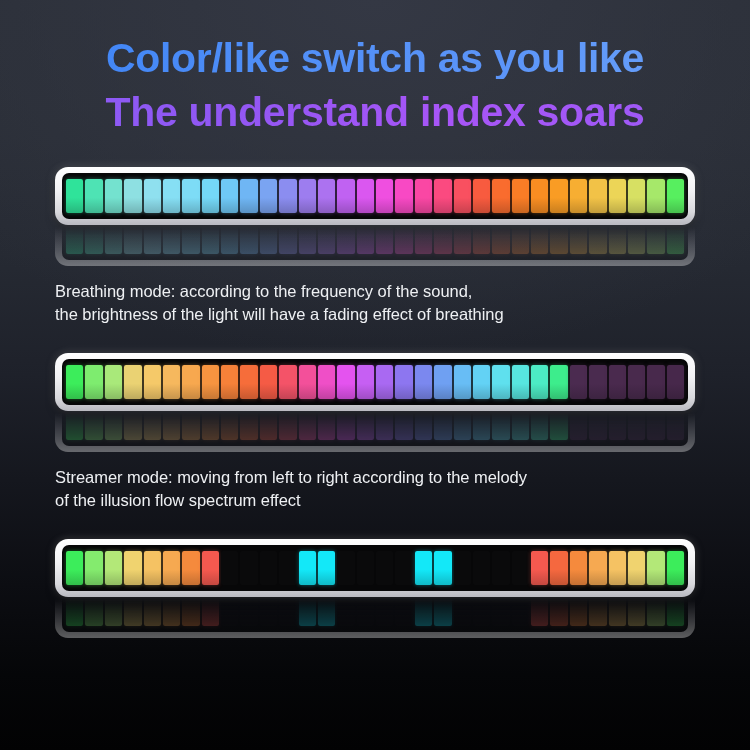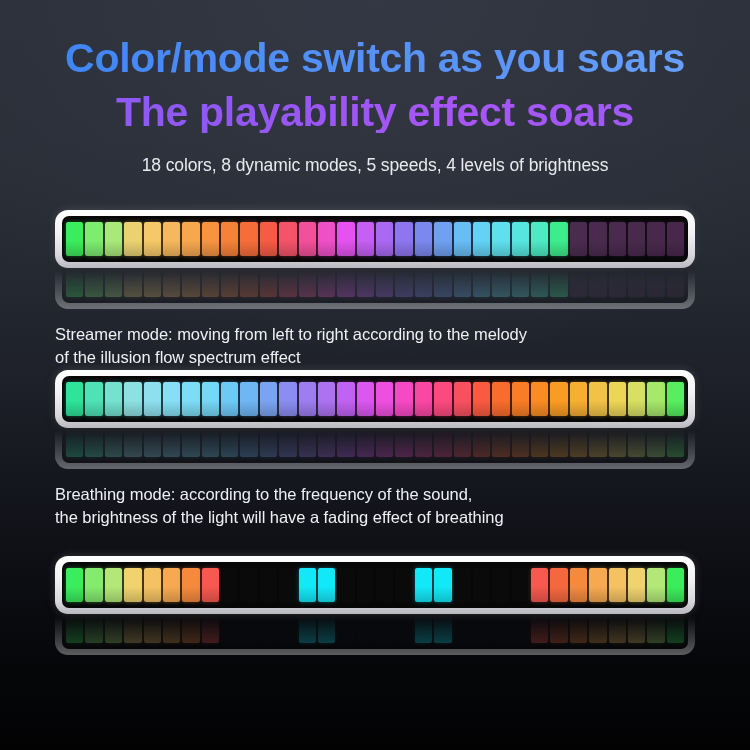--- a/index.html
+++ b/index.html
@@ -127,107 +127,25 @@
   .mode-1 .bar-wrap { margin-top:0; }
   .mode-2 { margin-top:26px; }
   .mode-3 { margin-top:26px; }
 </style>
 </head>
 <body>
 
 <div class="page">
 
   <div class="header">
-    <div class="headline-1">Color/mode switch as you soars</div>
-    <div class="headline-2">The playability effect soars</div>
-    <div class="subtitle">18 colors, 8 dynamic modes, 5 speeds, 4 levels of brightness</div>
+    <div class="headline-1">Color/like switch as you like</div>
+    <div class="headline-2">The understand index soars</div>
   </div>
 
   <div class="modes">
-
-    <div class="mode-block mode-2">
-      <div class="bar-wrap">
-        <div class="bar">
-          <div class="bar-inner">
-              <div class="seg" style="background: linear-gradient(rgb(60, 237, 91) 0%, rgb(60, 237, 91) 55%, rgba(60, 237, 91, 0.8) 100%); box-shadow: rgba(60, 237, 91, 0.4) 0px 0px 4px;"></div>
-              <div class="seg" style="background: linear-gradient(rgb(126, 236, 111) 0%, rgb(126, 236, 111) 55%, rgba(126, 236, 111, 0.8) 100%); box-shadow: rgba(126, 236, 111, 0.4) 0px 0px 4px;"></div>
-              <div class="seg" style="background: linear-gradient(rgb(169, 233, 122) 0%, rgb(169, 233, 122) 55%, rgba(169, 233, 122, 0.8) 100%); box-shadow: rgba(169, 233, 122, 0.4) 0px 0px 4px;"></div>
-              <div class="seg" style="background: linear-gradient(rgb(234, 210, 115) 0%, rgb(234, 210, 115) 55%, rgba(234, 210, 115, 0.8) 100%); box-shadow: rgba(234, 210, 115, 0.4) 0px 0px 4px;"></div>
-              <div class="seg" style="background: linear-gradient(rgb(245, 201, 105) 0%, rgb(245, 201, 105) 55%, rgba(245, 201, 105, 0.8) 100%); box-shadow: rgba(245, 201, 105, 0.4) 0px 0px 4px;"></div>
-              <div class="seg" style="background: linear-gradient(rgb(246, 184, 94) 0%, rgb(246, 184, 94) 55%, rgba(246, 184, 94, 0.8) 100%); box-shadow: rgba(246, 184, 94, 0.4) 0px 0px 4px;"></div>
-              <div class="seg" style="background: linear-gradient(rgb(247, 168, 79) 0%, rgb(247, 168, 79) 55%, rgba(247, 168, 79, 0.8) 100%); box-shadow: rgba(247, 168, 79, 0.4) 0px 0px 4px;"></div>
-              <div class="seg" style="background: linear-gradient(rgb(247, 148, 64) 0%, rgb(247, 148, 64) 55%, rgba(247, 148, 64, 0.8) 100%); box-shadow: rgba(247, 148, 64, 0.4) 0px 0px 4px;"></div>
-              <div class="seg" style="background: linear-gradient(rgb(246, 129, 57) 0%, rgb(246, 129, 57) 55%, rgba(246, 129, 57, 0.8) 100%); box-shadow: rgba(246, 129, 57, 0.4) 0px 0px 4px;"></div>
-              <div class="seg" style="background: linear-gradient(rgb(246, 109, 58) 0%, rgb(246, 109, 58) 55%, rgba(246, 109, 58, 0.8) 100%); box-shadow: rgba(246, 109, 58, 0.4) 0px 0px 4px;"></div>
-              <div class="seg" style="background: linear-gradient(rgb(245, 91, 69) 0%, rgb(245, 91, 69) 55%, rgba(245, 91, 69, 0.8) 100%); box-shadow: rgba(245, 91, 69, 0.4) 0px 0px 4px;"></div>
-              <div class="seg" style="background: linear-gradient(rgb(244, 83, 104) 0%, rgb(244, 83, 104) 55%, rgba(244, 83, 104, 0.8) 100%); box-shadow: rgba(244, 83, 104, 0.4) 0px 0px 4px;"></div>
-              <div class="seg" style="background: linear-gradient(rgb(243, 80, 154) 0%, rgb(243, 80, 154) 55%, rgba(243, 80, 154, 0.8) 100%); box-shadow: rgba(243, 80, 154, 0.4) 0px 0px 4px;"></div>
-              <div class="seg" style="background: linear-gradient(rgb(239, 79, 199) 0%, rgb(239, 79, 199) 55%, rgba(239, 79, 199, 0.8) 100%); box-shadow: rgba(239, 79, 199, 0.4) 0px 0px 4px;"></div>
-              <div class="seg" style="background: linear-gradient(rgb(228, 83, 239) 0%, rgb(228, 83, 239) 55%, rgba(228, 83, 239, 0.8) 100%); box-shadow: rgba(228, 83, 239, 0.4) 0px 0px 4px;"></div>
-              <div class="seg" style="background: linear-gradient(rgb(198, 95, 243) 0%, rgb(198, 95, 243) 55%, rgba(198, 95, 243, 0.8) 100%); box-shadow: rgba(198, 95, 243, 0.4) 0px 0px 4px;"></div>
-              <div class="seg" style="background: linear-gradient(rgb(169, 105, 242) 0%, rgb(169, 105, 242) 55%, rgba(169, 105, 242, 0.8) 100%); box-shadow: rgba(169, 105, 242, 0.4) 0px 0px 4px;"></div>
-              <div class="seg" style="background: linear-gradient(rgb(141, 118, 240) 0%, rgb(141, 118, 240) 55%, rgba(141, 118, 240, 0.8) 100%); box-shadow: rgba(141, 118, 240, 0.4) 0px 0px 4px;"></div>
-              <div class="seg" style="background: linear-gradient(rgb(123, 136, 239) 0%, rgb(123, 136, 239) 55%, rgba(123, 136, 239, 0.8) 100%); box-shadow: rgba(123, 136, 239, 0.4) 0px 0px 4px;"></div>
-              <div class="seg" style="background: linear-gradient(rgb(111, 160, 242) 0%, rgb(111, 160, 242) 55%, rgba(111, 160, 242, 0.8) 100%); box-shadow: rgba(111, 160, 242, 0.4) 0px 0px 4px;"></div>
-              <div class="seg" style="background: linear-gradient(rgb(104, 189, 245) 0%, rgb(104, 189, 245) 55%, rgba(104, 189, 245, 0.8) 100%); box-shadow: rgba(104, 189, 245, 0.4) 0px 0px 4px;"></div>
-              <div class="seg" style="background: linear-gradient(rgb(99, 210, 245) 0%, rgb(99, 210, 245) 55%, rgba(99, 210, 245, 0.8) 100%); box-shadow: rgba(99, 210, 245, 0.4) 0px 0px 4px;"></div>
-              <div class="seg" style="background: linear-gradient(rgb(95, 224, 238) 0%, rgb(95, 224, 238) 55%, rgba(95, 224, 238, 0.8) 100%); box-shadow: rgba(95, 224, 238, 0.4) 0px 0px 4px;"></div>
-              <div class="seg" style="background: linear-gradient(rgb(87, 230, 223) 0%, rgb(87, 230, 223) 55%, rgba(87, 230, 223, 0.8) 100%); box-shadow: rgba(87, 230, 223, 0.4) 0px 0px 4px;"></div>
-              <div class="seg" style="background: linear-gradient(rgb(76, 235, 196) 0%, rgb(76, 235, 196) 55%, rgba(76, 235, 196, 0.8) 100%); box-shadow: rgba(76, 235, 196, 0.4) 0px 0px 4px;"></div>
-              <div class="seg" style="background: linear-gradient(rgb(61, 237, 140) 0%, rgb(61, 237, 140) 55%, rgba(61, 237, 140, 0.8) 100%); box-shadow: rgba(61, 237, 140, 0.4) 0px 0px 4px;"></div>
-              <div class="seg" style="background: linear-gradient(rgb(75, 43, 80) 0%, rgb(75, 43, 80) 55%, rgba(75, 43, 80, 0.8) 100%); box-shadow: rgba(75, 43, 80, 0.4) 0px 0px 4px;"></div>
-              <div class="seg" style="background: linear-gradient(rgb(74, 43, 79) 0%, rgb(74, 43, 79) 55%, rgba(74, 43, 79, 0.8) 100%); box-shadow: rgba(74, 43, 79, 0.4) 0px 0px 4px;"></div>
-              <div class="seg" style="background: linear-gradient(rgb(74, 42, 78) 0%, rgb(74, 42, 78) 55%, rgba(74, 42, 78, 0.8) 100%); box-shadow: rgba(74, 42, 78, 0.4) 0px 0px 4px;"></div>
-              <div class="seg" style="background: linear-gradient(rgb(73, 42, 77) 0%, rgb(73, 42, 77) 55%, rgba(73, 42, 77, 0.8) 100%); box-shadow: rgba(73, 42, 77, 0.4) 0px 0px 4px;"></div>
-              <div class="seg" style="background: linear-gradient(rgb(72, 41, 76) 0%, rgb(72, 41, 76) 55%, rgba(72, 41, 76, 0.8) 100%); box-shadow: rgba(72, 41, 76, 0.4) 0px 0px 4px;"></div>
-              <div class="seg" style="background: linear-gradient(rgb(71, 40, 75) 0%, rgb(71, 40, 75) 55%, rgba(71, 40, 75, 0.8) 100%); box-shadow: rgba(71, 40, 75, 0.4) 0px 0px 4px;"></div>
-            </div>
-        </div>
-      </div>
-      <div class="reflection">
-        <div class="bar">
-          <div class="bar-inner">
-              <div class="seg" style="background: linear-gradient(rgb(60, 237, 91) 0%, rgb(60, 237, 91) 55%, rgba(60, 237, 91, 0.8) 100%); box-shadow: rgba(60, 237, 91, 0.4) 0px 0px 4px;"></div>
-              <div class="seg" style="background: linear-gradient(rgb(126, 236, 111) 0%, rgb(126, 236, 111) 55%, rgba(126, 236, 111, 0.8) 100%); box-shadow: rgba(126, 236, 111, 0.4) 0px 0px 4px;"></div>
-              <div class="seg" style="background: linear-gradient(rgb(169, 233, 122) 0%, rgb(169, 233, 122) 55%, rgba(169, 233, 122, 0.8) 100%); box-shadow: rgba(169, 233, 122, 0.4) 0px 0px 4px;"></div>
-              <div class="seg" style="background: linear-gradient(rgb(234, 210, 115) 0%, rgb(234, 210, 115) 55%, rgba(234, 210, 115, 0.8) 100%); box-shadow: rgba(234, 210, 115, 0.4) 0px 0px 4px;"></div>
-              <div class="seg" style="background: linear-gradient(rgb(245, 201, 105) 0%, rgb(245, 201, 105) 55%, rgba(245, 201, 105, 0.8) 100%); box-shadow: rgba(245, 201, 105, 0.4) 0px 0px 4px;"></div>
-              <div class="seg" style="background: linear-gradient(rgb(246, 184, 94) 0%, rgb(246, 184, 94) 55%, rgba(246, 184, 94, 0.8) 100%); box-shadow: rgba(246, 184, 94, 0.4) 0px 0px 4px;"></div>
-              <div class="seg" style="background: linear-gradient(rgb(247, 168, 79) 0%, rgb(247, 168, 79) 55%, rgba(247, 168, 79, 0.8) 100%); box-shadow: rgba(247, 168, 79, 0.4) 0px 0px 4px;"></div>
-              <div class="seg" style="background: linear-gradient(rgb(247, 148, 64) 0%, rgb(247, 148, 64) 55%, rgba(247, 148, 64, 0.8) 100%); box-shadow: rgba(247, 148, 64, 0.4) 0px 0px 4px;"></div>
-              <div class="seg" style="background: linear-gradient(rgb(246, 129, 57) 0%, rgb(246, 129, 57) 55%, rgba(246, 129, 57, 0.8) 100%); box-shadow: rgba(246, 129, 57, 0.4) 0px 0px 4px;"></div>
-              <div class="seg" style="background: linear-gradient(rgb(246, 109, 58) 0%, rgb(246, 109, 58) 55%, rgba(246, 109, 58, 0.8) 100%); box-shadow: rgba(246, 109, 58, 0.4) 0px 0px 4px;"></div>
-              <div class="seg" style="background: linear-gradient(rgb(245, 91, 69) 0%, rgb(245, 91, 69) 55%, rgba(245, 91, 69, 0.8) 100%); box-shadow: rgba(245, 91, 69, 0.4) 0px 0px 4px;"></div>
-              <div class="seg" style="background: linear-gradient(rgb(244, 83, 104) 0%, rgb(244, 83, 104) 55%, rgba(244, 83, 104, 0.8) 100%); box-shadow: rgba(244, 83, 104, 0.4) 0px 0px 4px;"></div>
-              <div class="seg" style="background: linear-gradient(rgb(243, 80, 154) 0%, rgb(243, 80, 154) 55%, rgba(243, 80, 154, 0.8) 100%); box-shadow: rgba(243, 80, 154, 0.4) 0px 0px 4px;"></div>
-              <div class="seg" style="background: linear-gradient(rgb(239, 79, 199) 0%, rgb(239, 79, 199) 55%, rgba(239, 79, 199, 0.8) 100%); box-shadow: rgba(239, 79, 199, 0.4) 0px 0px 4px;"></div>
-              <div class="seg" style="background: linear-gradient(rgb(228, 83, 239) 0%, rgb(228, 83, 239) 55%, rgba(228, 83, 239, 0.8) 100%); box-shadow: rgba(228, 83, 239, 0.4) 0px 0px 4px;"></div>
-              <div class="seg" style="background: linear-gradient(rgb(198, 95, 243) 0%, rgb(198, 95, 243) 55%, rgba(198, 95, 243, 0.8) 100%); box-shadow: rgba(198, 95, 243, 0.4) 0px 0px 4px;"></div>
-              <div class="seg" style="background: linear-gradient(rgb(169, 105, 242) 0%, rgb(169, 105, 242) 55%, rgba(169, 105, 242, 0.8) 100%); box-shadow: rgba(169, 105, 242, 0.4) 0px 0px 4px;"></div>
-              <div class="seg" style="background: linear-gradient(rgb(141, 118, 240) 0%, rgb(141, 118, 240) 55%, rgba(141, 118, 240, 0.8) 100%); box-shadow: rgba(141, 118, 240, 0.4) 0px 0px 4px;"></div>
-              <div class="seg" style="background: linear-gradient(rgb(123, 136, 239) 0%, rgb(123, 136, 239) 55%, rgba(123, 136, 239, 0.8) 100%); box-shadow: rgba(123, 136, 239, 0.4) 0px 0px 4px;"></div>
-              <div class="seg" style="background: linear-gradient(rgb(111, 160, 242) 0%, rgb(111, 160, 242) 55%, rgba(111, 160, 242, 0.8) 100%); box-shadow: rgba(111, 160, 242, 0.4) 0px 0px 4px;"></div>
-              <div class="seg" style="background: linear-gradient(rgb(104, 189, 245) 0%, rgb(104, 189, 245) 55%, rgba(104, 189, 245, 0.8) 100%); box-shadow: rgba(104, 189, 245, 0.4) 0px 0px 4px;"></div>
-              <div class="seg" style="background: linear-gradient(rgb(99, 210, 245) 0%, rgb(99, 210, 245) 55%, rgba(99, 210, 245, 0.8) 100%); box-shadow: rgba(99, 210, 245, 0.4) 0px 0px 4px;"></div>
-              <div class="seg" style="background: linear-gradient(rgb(95, 224, 238) 0%, rgb(95, 224, 238) 55%, rgba(95, 224, 238, 0.8) 100%); box-shadow: rgba(95, 224, 238, 0.4) 0px 0px 4px;"></div>
-              <div class="seg" style="background: linear-gradient(rgb(87, 230, 223) 0%, rgb(87, 230, 223) 55%, rgba(87, 230, 223, 0.8) 100%); box-shadow: rgba(87, 230, 223, 0.4) 0px 0px 4px;"></div>
-              <div class="seg" style="background: linear-gradient(rgb(76, 235, 196) 0%, rgb(76, 235, 196) 55%, rgba(76, 235, 196, 0.8) 100%); box-shadow: rgba(76, 235, 196, 0.4) 0px 0px 4px;"></div>
-              <div class="seg" style="background: linear-gradient(rgb(61, 237, 140) 0%, rgb(61, 237, 140) 55%, rgba(61, 237, 140, 0.8) 100%); box-shadow: rgba(61, 237, 140, 0.4) 0px 0px 4px;"></div>
-              <div class="seg" style="background: linear-gradient(rgb(75, 43, 80) 0%, rgb(75, 43, 80) 55%, rgba(75, 43, 80, 0.8) 100%); box-shadow: rgba(75, 43, 80, 0.4) 0px 0px 4px;"></div>
-              <div class="seg" style="background: linear-gradient(rgb(74, 43, 79) 0%, rgb(74, 43, 79) 55%, rgba(74, 43, 79, 0.8) 100%); box-shadow: rgba(74, 43, 79, 0.4) 0px 0px 4px;"></div>
-              <div class="seg" style="background: linear-gradient(rgb(74, 42, 78) 0%, rgb(74, 42, 78) 55%, rgba(74, 42, 78, 0.8) 100%); box-shadow: rgba(74, 42, 78, 0.4) 0px 0px 4px;"></div>
-              <div class="seg" style="background: linear-gradient(rgb(73, 42, 77) 0%, rgb(73, 42, 77) 55%, rgba(73, 42, 77, 0.8) 100%); box-shadow: rgba(73, 42, 77, 0.4) 0px 0px 4px;"></div>
-              <div class="seg" style="background: linear-gradient(rgb(72, 41, 76) 0%, rgb(72, 41, 76) 55%, rgba(72, 41, 76, 0.8) 100%); box-shadow: rgba(72, 41, 76, 0.4) 0px 0px 4px;"></div>
-              <div class="seg" style="background: linear-gradient(rgb(71, 40, 75) 0%, rgb(71, 40, 75) 55%, rgba(71, 40, 75, 0.8) 100%); box-shadow: rgba(71, 40, 75, 0.4) 0px 0px 4px;"></div>
-            </div>
-        </div>
-      </div>
-      <div class="caption">Streamer mode: moving from left to right according to the melody
-of the illusion flow spectrum effect</div>
-    </div>
 
     <div class="mode-block mode-1">
       <div class="bar-wrap">
         <div class="bar">
           <div class="bar-inner">
               <div class="seg" style="background: linear-gradient(rgb(47, 227, 154) 0%, rgb(47, 227, 154) 55%, rgba(47, 227, 154, 0.8) 100%); box-shadow: rgba(47, 227, 154, 0.4) 0px 0px 4px;"></div>
               <div class="seg" style="background: linear-gradient(rgb(78, 227, 180) 0%, rgb(78, 227, 180) 55%, rgba(78, 227, 180, 0.8) 100%); box-shadow: rgba(78, 227, 180, 0.4) 0px 0px 4px;"></div>
               <div class="seg" style="background: linear-gradient(rgb(116, 226, 207) 0%, rgb(116, 226, 207) 55%, rgba(116, 226, 207, 0.8) 100%); box-shadow: rgba(116, 226, 207, 0.4) 0px 0px 4px;"></div>
               <div class="seg" style="background: linear-gradient(rgb(142, 224, 226) 0%, rgb(142, 224, 226) 55%, rgba(142, 224, 226, 0.8) 100%); box-shadow: rgba(142, 224, 226, 0.4) 0px 0px 4px;"></div>
               <div class="seg" style="background: linear-gradient(rgb(143, 224, 239) 0%, rgb(143, 224, 239) 55%, rgba(143, 224, 239, 0.8) 100%); box-shadow: rgba(143, 224, 239, 0.4) 0px 0px 4px;"></div>
@@ -296,20 +214,101 @@
               <div class="seg" style="background: linear-gradient(rgb(215, 224, 99) 0%, rgb(215, 224, 99) 55%, rgba(215, 224, 99, 0.8) 100%); box-shadow: rgba(215, 224, 99, 0.4) 0px 0px 4px;"></div>
               <div class="seg" style="background: linear-gradient(rgb(166, 232, 106) 0%, rgb(166, 232, 106) 55%, rgba(166, 232, 106, 0.8) 100%); box-shadow: rgba(166, 232, 106, 0.4) 0px 0px 4px;"></div>
               <div class="seg" style="background: linear-gradient(rgb(87, 239, 95) 0%, rgb(87, 239, 95) 55%, rgba(87, 239, 95, 0.8) 100%); box-shadow: rgba(87, 239, 95, 0.4) 0px 0px 4px;"></div>
             </div>
         </div>
       </div>
       <div class="caption">Breathing mode: according to the frequency of the sound,
 the brightness of the light will have a fading effect of breathing</div>
     </div>
 
+    <div class="mode-block mode-2">
+      <div class="bar-wrap">
+        <div class="bar">
+          <div class="bar-inner">
+              <div class="seg" style="background: linear-gradient(rgb(60, 237, 91) 0%, rgb(60, 237, 91) 55%, rgba(60, 237, 91, 0.8) 100%); box-shadow: rgba(60, 237, 91, 0.4) 0px 0px 4px;"></div>
+              <div class="seg" style="background: linear-gradient(rgb(126, 236, 111) 0%, rgb(126, 236, 111) 55%, rgba(126, 236, 111, 0.8) 100%); box-shadow: rgba(126, 236, 111, 0.4) 0px 0px 4px;"></div>
+              <div class="seg" style="background: linear-gradient(rgb(169, 233, 122) 0%, rgb(169, 233, 122) 55%, rgba(169, 233, 122, 0.8) 100%); box-shadow: rgba(169, 233, 122, 0.4) 0px 0px 4px;"></div>
+              <div class="seg" style="background: linear-gradient(rgb(234, 210, 115) 0%, rgb(234, 210, 115) 55%, rgba(234, 210, 115, 0.8) 100%); box-shadow: rgba(234, 210, 115, 0.4) 0px 0px 4px;"></div>
+              <div class="seg" style="background: linear-gradient(rgb(245, 201, 105) 0%, rgb(245, 201, 105) 55%, rgba(245, 201, 105, 0.8) 100%); box-shadow: rgba(245, 201, 105, 0.4) 0px 0px 4px;"></div>
+              <div class="seg" style="background: linear-gradient(rgb(246, 184, 94) 0%, rgb(246, 184, 94) 55%, rgba(246, 184, 94, 0.8) 100%); box-shadow: rgba(246, 184, 94, 0.4) 0px 0px 4px;"></div>
+              <div class="seg" style="background: linear-gradient(rgb(247, 168, 79) 0%, rgb(247, 168, 79) 55%, rgba(247, 168, 79, 0.8) 100%); box-shadow: rgba(247, 168, 79, 0.4) 0px 0px 4px;"></div>
+              <div class="seg" style="background: linear-gradient(rgb(247, 148, 64) 0%, rgb(247, 148, 64) 55%, rgba(247, 148, 64, 0.8) 100%); box-shadow: rgba(247, 148, 64, 0.4) 0px 0px 4px;"></div>
+              <div class="seg" style="background: linear-gradient(rgb(246, 129, 57) 0%, rgb(246, 129, 57) 55%, rgba(246, 129, 57, 0.8) 100%); box-shadow: rgba(246, 129, 57, 0.4) 0px 0px 4px;"></div>
+              <div class="seg" style="background: linear-gradient(rgb(246, 109, 58) 0%, rgb(246, 109, 58) 55%, rgba(246, 109, 58, 0.8) 100%); box-shadow: rgba(246, 109, 58, 0.4) 0px 0px 4px;"></div>
+              <div class="seg" style="background: linear-gradient(rgb(245, 91, 69) 0%, rgb(245, 91, 69) 55%, rgba(245, 91, 69, 0.8) 100%); box-shadow: rgba(245, 91, 69, 0.4) 0px 0px 4px;"></div>
+              <div class="seg" style="background: linear-gradient(rgb(244, 83, 104) 0%, rgb(244, 83, 104) 55%, rgba(244, 83, 104, 0.8) 100%); box-shadow: rgba(244, 83, 104, 0.4) 0px 0px 4px;"></div>
+              <div class="seg" style="background: linear-gradient(rgb(243, 80, 154) 0%, rgb(243, 80, 154) 55%, rgba(243, 80, 154, 0.8) 100%); box-shadow: rgba(243, 80, 154, 0.4) 0px 0px 4px;"></div>
+              <div class="seg" style="background: linear-gradient(rgb(239, 79, 199) 0%, rgb(239, 79, 199) 55%, rgba(239, 79, 199, 0.8) 100%); box-shadow: rgba(239, 79, 199, 0.4) 0px 0px 4px;"></div>
+              <div class="seg" style="background: linear-gradient(rgb(228, 83, 239) 0%, rgb(228, 83, 239) 55%, rgba(228, 83, 239, 0.8) 100%); box-shadow: rgba(228, 83, 239, 0.4) 0px 0px 4px;"></div>
+              <div class="seg" style="background: linear-gradient(rgb(198, 95, 243) 0%, rgb(198, 95, 243) 55%, rgba(198, 95, 243, 0.8) 100%); box-shadow: rgba(198, 95, 243, 0.4) 0px 0px 4px;"></div>
+              <div class="seg" style="background: linear-gradient(rgb(169, 105, 242) 0%, rgb(169, 105, 242) 55%, rgba(169, 105, 242, 0.8) 100%); box-shadow: rgba(169, 105, 242, 0.4) 0px 0px 4px;"></div>
+              <div class="seg" style="background: linear-gradient(rgb(141, 118, 240) 0%, rgb(141, 118, 240) 55%, rgba(141, 118, 240, 0.8) 100%); box-shadow: rgba(141, 118, 240, 0.4) 0px 0px 4px;"></div>
+              <div class="seg" style="background: linear-gradient(rgb(123, 136, 239) 0%, rgb(123, 136, 239) 55%, rgba(123, 136, 239, 0.8) 100%); box-shadow: rgba(123, 136, 239, 0.4) 0px 0px 4px;"></div>
+              <div class="seg" style="background: linear-gradient(rgb(111, 160, 242) 0%, rgb(111, 160, 242) 55%, rgba(111, 160, 242, 0.8) 100%); box-shadow: rgba(111, 160, 242, 0.4) 0px 0px 4px;"></div>
+              <div class="seg" style="background: linear-gradient(rgb(104, 189, 245) 0%, rgb(104, 189, 245) 55%, rgba(104, 189, 245, 0.8) 100%); box-shadow: rgba(104, 189, 245, 0.4) 0px 0px 4px;"></div>
+              <div class="seg" style="background: linear-gradient(rgb(99, 210, 245) 0%, rgb(99, 210, 245) 55%, rgba(99, 210, 245, 0.8) 100%); box-shadow: rgba(99, 210, 245, 0.4) 0px 0px 4px;"></div>
+              <div class="seg" style="background: linear-gradient(rgb(95, 224, 238) 0%, rgb(95, 224, 238) 55%, rgba(95, 224, 238, 0.8) 100%); box-shadow: rgba(95, 224, 238, 0.4) 0px 0px 4px;"></div>
+              <div class="seg" style="background: linear-gradient(rgb(87, 230, 223) 0%, rgb(87, 230, 223) 55%, rgba(87, 230, 223, 0.8) 100%); box-shadow: rgba(87, 230, 223, 0.4) 0px 0px 4px;"></div>
+              <div class="seg" style="background: linear-gradient(rgb(76, 235, 196) 0%, rgb(76, 235, 196) 55%, rgba(76, 235, 196, 0.8) 100%); box-shadow: rgba(76, 235, 196, 0.4) 0px 0px 4px;"></div>
+              <div class="seg" style="background: linear-gradient(rgb(61, 237, 140) 0%, rgb(61, 237, 140) 55%, rgba(61, 237, 140, 0.8) 100%); box-shadow: rgba(61, 237, 140, 0.4) 0px 0px 4px;"></div>
+              <div class="seg" style="background: linear-gradient(rgb(75, 43, 80) 0%, rgb(75, 43, 80) 55%, rgba(75, 43, 80, 0.8) 100%); box-shadow: rgba(75, 43, 80, 0.4) 0px 0px 4px;"></div>
+              <div class="seg" style="background: linear-gradient(rgb(74, 43, 79) 0%, rgb(74, 43, 79) 55%, rgba(74, 43, 79, 0.8) 100%); box-shadow: rgba(74, 43, 79, 0.4) 0px 0px 4px;"></div>
+              <div class="seg" style="background: linear-gradient(rgb(74, 42, 78) 0%, rgb(74, 42, 78) 55%, rgba(74, 42, 78, 0.8) 100%); box-shadow: rgba(74, 42, 78, 0.4) 0px 0px 4px;"></div>
+              <div class="seg" style="background: linear-gradient(rgb(73, 42, 77) 0%, rgb(73, 42, 77) 55%, rgba(73, 42, 77, 0.8) 100%); box-shadow: rgba(73, 42, 77, 0.4) 0px 0px 4px;"></div>
+              <div class="seg" style="background: linear-gradient(rgb(72, 41, 76) 0%, rgb(72, 41, 76) 55%, rgba(72, 41, 76, 0.8) 100%); box-shadow: rgba(72, 41, 76, 0.4) 0px 0px 4px;"></div>
+              <div class="seg" style="background: linear-gradient(rgb(71, 40, 75) 0%, rgb(71, 40, 75) 55%, rgba(71, 40, 75, 0.8) 100%); box-shadow: rgba(71, 40, 75, 0.4) 0px 0px 4px;"></div>
+            </div>
+        </div>
+      </div>
+      <div class="reflection">
+        <div class="bar">
+          <div class="bar-inner">
+              <div class="seg" style="background: linear-gradient(rgb(60, 237, 91) 0%, rgb(60, 237, 91) 55%, rgba(60, 237, 91, 0.8) 100%); box-shadow: rgba(60, 237, 91, 0.4) 0px 0px 4px;"></div>
+              <div class="seg" style="background: linear-gradient(rgb(126, 236, 111) 0%, rgb(126, 236, 111) 55%, rgba(126, 236, 111, 0.8) 100%); box-shadow: rgba(126, 236, 111, 0.4) 0px 0px 4px;"></div>
+              <div class="seg" style="background: linear-gradient(rgb(169, 233, 122) 0%, rgb(169, 233, 122) 55%, rgba(169, 233, 122, 0.8) 100%); box-shadow: rgba(169, 233, 122, 0.4) 0px 0px 4px;"></div>
+              <div class="seg" style="background: linear-gradient(rgb(234, 210, 115) 0%, rgb(234, 210, 115) 55%, rgba(234, 210, 115, 0.8) 100%); box-shadow: rgba(234, 210, 115, 0.4) 0px 0px 4px;"></div>
+              <div class="seg" style="background: linear-gradient(rgb(245, 201, 105) 0%, rgb(245, 201, 105) 55%, rgba(245, 201, 105, 0.8) 100%); box-shadow: rgba(245, 201, 105, 0.4) 0px 0px 4px;"></div>
+              <div class="seg" style="background: linear-gradient(rgb(246, 184, 94) 0%, rgb(246, 184, 94) 55%, rgba(246, 184, 94, 0.8) 100%); box-shadow: rgba(246, 184, 94, 0.4) 0px 0px 4px;"></div>
+              <div class="seg" style="background: linear-gradient(rgb(247, 168, 79) 0%, rgb(247, 168, 79) 55%, rgba(247, 168, 79, 0.8) 100%); box-shadow: rgba(247, 168, 79, 0.4) 0px 0px 4px;"></div>
+              <div class="seg" style="background: linear-gradient(rgb(247, 148, 64) 0%, rgb(247, 148, 64) 55%, rgba(247, 148, 64, 0.8) 100%); box-shadow: rgba(247, 148, 64, 0.4) 0px 0px 4px;"></div>
+              <div class="seg" style="background: linear-gradient(rgb(246, 129, 57) 0%, rgb(246, 129, 57) 55%, rgba(246, 129, 57, 0.8) 100%); box-shadow: rgba(246, 129, 57, 0.4) 0px 0px 4px;"></div>
+              <div class="seg" style="background: linear-gradient(rgb(246, 109, 58) 0%, rgb(246, 109, 58) 55%, rgba(246, 109, 58, 0.8) 100%); box-shadow: rgba(246, 109, 58, 0.4) 0px 0px 4px;"></div>
+              <div class="seg" style="background: linear-gradient(rgb(245, 91, 69) 0%, rgb(245, 91, 69) 55%, rgba(245, 91, 69, 0.8) 100%); box-shadow: rgba(245, 91, 69, 0.4) 0px 0px 4px;"></div>
+              <div class="seg" style="background: linear-gradient(rgb(244, 83, 104) 0%, rgb(244, 83, 104) 55%, rgba(244, 83, 104, 0.8) 100%); box-shadow: rgba(244, 83, 104, 0.4) 0px 0px 4px;"></div>
+              <div class="seg" style="background: linear-gradient(rgb(243, 80, 154) 0%, rgb(243, 80, 154) 55%, rgba(243, 80, 154, 0.8) 100%); box-shadow: rgba(243, 80, 154, 0.4) 0px 0px 4px;"></div>
+              <div class="seg" style="background: linear-gradient(rgb(239, 79, 199) 0%, rgb(239, 79, 199) 55%, rgba(239, 79, 199, 0.8) 100%); box-shadow: rgba(239, 79, 199, 0.4) 0px 0px 4px;"></div>
+              <div class="seg" style="background: linear-gradient(rgb(228, 83, 239) 0%, rgb(228, 83, 239) 55%, rgba(228, 83, 239, 0.8) 100%); box-shadow: rgba(228, 83, 239, 0.4) 0px 0px 4px;"></div>
+              <div class="seg" style="background: linear-gradient(rgb(198, 95, 243) 0%, rgb(198, 95, 243) 55%, rgba(198, 95, 243, 0.8) 100%); box-shadow: rgba(198, 95, 243, 0.4) 0px 0px 4px;"></div>
+              <div class="seg" style="background: linear-gradient(rgb(169, 105, 242) 0%, rgb(169, 105, 242) 55%, rgba(169, 105, 242, 0.8) 100%); box-shadow: rgba(169, 105, 242, 0.4) 0px 0px 4px;"></div>
+              <div class="seg" style="background: linear-gradient(rgb(141, 118, 240) 0%, rgb(141, 118, 240) 55%, rgba(141, 118, 240, 0.8) 100%); box-shadow: rgba(141, 118, 240, 0.4) 0px 0px 4px;"></div>
+              <div class="seg" style="background: linear-gradient(rgb(123, 136, 239) 0%, rgb(123, 136, 239) 55%, rgba(123, 136, 239, 0.8) 100%); box-shadow: rgba(123, 136, 239, 0.4) 0px 0px 4px;"></div>
+              <div class="seg" style="background: linear-gradient(rgb(111, 160, 242) 0%, rgb(111, 160, 242) 55%, rgba(111, 160, 242, 0.8) 100%); box-shadow: rgba(111, 160, 242, 0.4) 0px 0px 4px;"></div>
+              <div class="seg" style="background: linear-gradient(rgb(104, 189, 245) 0%, rgb(104, 189, 245) 55%, rgba(104, 189, 245, 0.8) 100%); box-shadow: rgba(104, 189, 245, 0.4) 0px 0px 4px;"></div>
+              <div class="seg" style="background: linear-gradient(rgb(99, 210, 245) 0%, rgb(99, 210, 245) 55%, rgba(99, 210, 245, 0.8) 100%); box-shadow: rgba(99, 210, 245, 0.4) 0px 0px 4px;"></div>
+              <div class="seg" style="background: linear-gradient(rgb(95, 224, 238) 0%, rgb(95, 224, 238) 55%, rgba(95, 224, 238, 0.8) 100%); box-shadow: rgba(95, 224, 238, 0.4) 0px 0px 4px;"></div>
+              <div class="seg" style="background: linear-gradient(rgb(87, 230, 223) 0%, rgb(87, 230, 223) 55%, rgba(87, 230, 223, 0.8) 100%); box-shadow: rgba(87, 230, 223, 0.4) 0px 0px 4px;"></div>
+              <div class="seg" style="background: linear-gradient(rgb(76, 235, 196) 0%, rgb(76, 235, 196) 55%, rgba(76, 235, 196, 0.8) 100%); box-shadow: rgba(76, 235, 196, 0.4) 0px 0px 4px;"></div>
+              <div class="seg" style="background: linear-gradient(rgb(61, 237, 140) 0%, rgb(61, 237, 140) 55%, rgba(61, 237, 140, 0.8) 100%); box-shadow: rgba(61, 237, 140, 0.4) 0px 0px 4px;"></div>
+              <div class="seg" style="background: linear-gradient(rgb(75, 43, 80) 0%, rgb(75, 43, 80) 55%, rgba(75, 43, 80, 0.8) 100%); box-shadow: rgba(75, 43, 80, 0.4) 0px 0px 4px;"></div>
+              <div class="seg" style="background: linear-gradient(rgb(74, 43, 79) 0%, rgb(74, 43, 79) 55%, rgba(74, 43, 79, 0.8) 100%); box-shadow: rgba(74, 43, 79, 0.4) 0px 0px 4px;"></div>
+              <div class="seg" style="background: linear-gradient(rgb(74, 42, 78) 0%, rgb(74, 42, 78) 55%, rgba(74, 42, 78, 0.8) 100%); box-shadow: rgba(74, 42, 78, 0.4) 0px 0px 4px;"></div>
+              <div class="seg" style="background: linear-gradient(rgb(73, 42, 77) 0%, rgb(73, 42, 77) 55%, rgba(73, 42, 77, 0.8) 100%); box-shadow: rgba(73, 42, 77, 0.4) 0px 0px 4px;"></div>
+              <div class="seg" style="background: linear-gradient(rgb(72, 41, 76) 0%, rgb(72, 41, 76) 55%, rgba(72, 41, 76, 0.8) 100%); box-shadow: rgba(72, 41, 76, 0.4) 0px 0px 4px;"></div>
+              <div class="seg" style="background: linear-gradient(rgb(71, 40, 75) 0%, rgb(71, 40, 75) 55%, rgba(71, 40, 75, 0.8) 100%); box-shadow: rgba(71, 40, 75, 0.4) 0px 0px 4px;"></div>
+            </div>
+        </div>
+      </div>
+      <div class="caption">Streamer mode: moving from left to right according to the melody
+of the illusion flow spectrum effect</div>
+    </div>
+
     <div class="mode-block mode-3">
       <div class="bar-wrap">
         <div class="bar">
           <div class="bar-inner">
               <div class="seg" style="background: linear-gradient(rgb(60, 237, 91) 0%, rgb(60, 237, 91) 55%, rgba(60, 237, 91, 0.8) 100%); box-shadow: rgba(60, 237, 91, 0.4) 0px 0px 4px;"></div>
               <div class="seg" style="background: linear-gradient(rgb(132, 235, 110) 0%, rgb(132, 235, 110) 55%, rgba(132, 235, 110, 0.8) 100%); box-shadow: rgba(132, 235, 110, 0.4) 0px 0px 4px;"></div>
               <div class="seg" style="background: linear-gradient(rgb(179, 232, 120) 0%, rgb(179, 232, 120) 55%, rgba(179, 232, 120, 0.8) 100%); box-shadow: rgba(179, 232, 120, 0.4) 0px 0px 4px;"></div>
               <div class="seg" style="background: linear-gradient(rgb(240, 211, 111) 0%, rgb(240, 211, 111) 55%, rgba(240, 211, 111, 0.8) 100%); box-shadow: rgba(240, 211, 111, 0.4) 0px 0px 4px;"></div>
               <div class="seg" style="background: linear-gradient(rgb(245, 194, 99) 0%, rgb(245, 194, 99) 55%, rgba(245, 194, 99, 0.8) 100%); box-shadow: rgba(245, 194, 99, 0.4) 0px 0px 4px;"></div>
               <div class="seg" style="background: linear-gradient(rgb(246, 169, 81) 0%, rgb(246, 169, 81) 55%, rgba(246, 169, 81, 0.8) 100%); box-shadow: rgba(246, 169, 81, 0.4) 0px 0px 4px;"></div>

